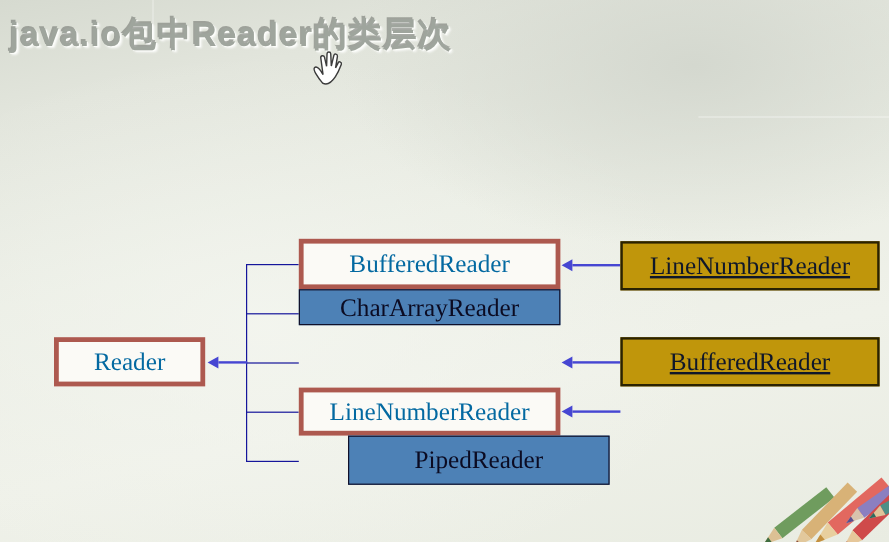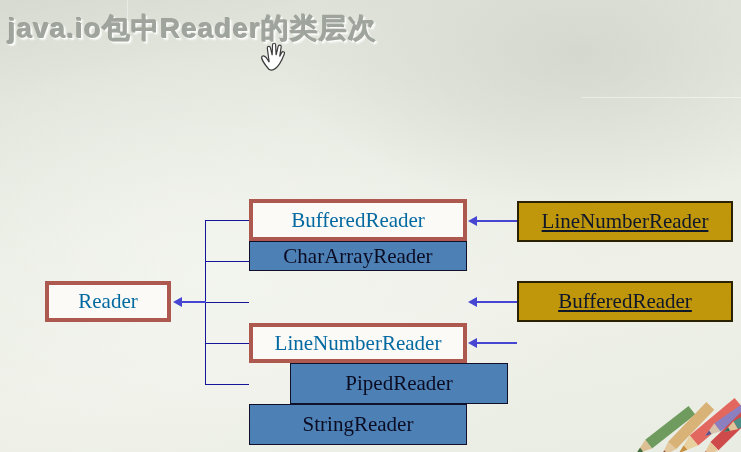--- a/index.html
+++ b/index.html
@@ -96,21 +96,20 @@
   <div class="ahead" id="ah-r1"></div>
   <div class="aline" id="ar-r2"></div>
   <div class="ahead" id="ah-r2"></div>
 
   <div class="box frame" id="box-reader">Reader</div>
 
   <div class="box frame mid" id="mb0">BufferedReader</div>
   <div class="box blue mid" id="mb1">CharArrayReader</div>
   <div class="box frame mid" id="mb3">LineNumberReader</div>
   <div class="box blue mid" id="mb4">PipedReader</div>
-  <div class="box blue mid" id="mb5">StringReader</div>
 
   <div class="box gold rightcol" id="rb0">LineNumberReader</div>
   <div class="box gold rightcol" id="rb1">BufferedReader</div>
 
   <svg id="cursor" viewBox="0 0 28 32" aria-hidden="true">
     <path d="M10.5 28 C7 24 3.5 18.5 4.8 17.2 C6 16 8 17.5 9.2 19.5 L10.8 22 L9.2 10.2 C9 8.6 11.4 8.2 11.8 9.8 L13.3 16.2 L13.6 7.4 C13.7 5.7 16.1 5.7 16.2 7.4 L16.6 16 L18.4 8.6 C18.8 7 21.1 7.5 20.9 9.2 L19.6 17.3 L21.4 13.8 C22.1 12.4 24.2 13.3 23.6 14.9 C22.5 17.8 21.3 20.7 19.5 23.5 C17.5 26.5 14 30 10.5 28 Z" fill="#ffffff" stroke="#3c3c3c" stroke-width="1"></path>
   </svg>
 
   <svg id="pencils" viewBox="0 0 135 78" aria-hidden="true">
     <g transform="translate(30,80) rotate(-38)">

